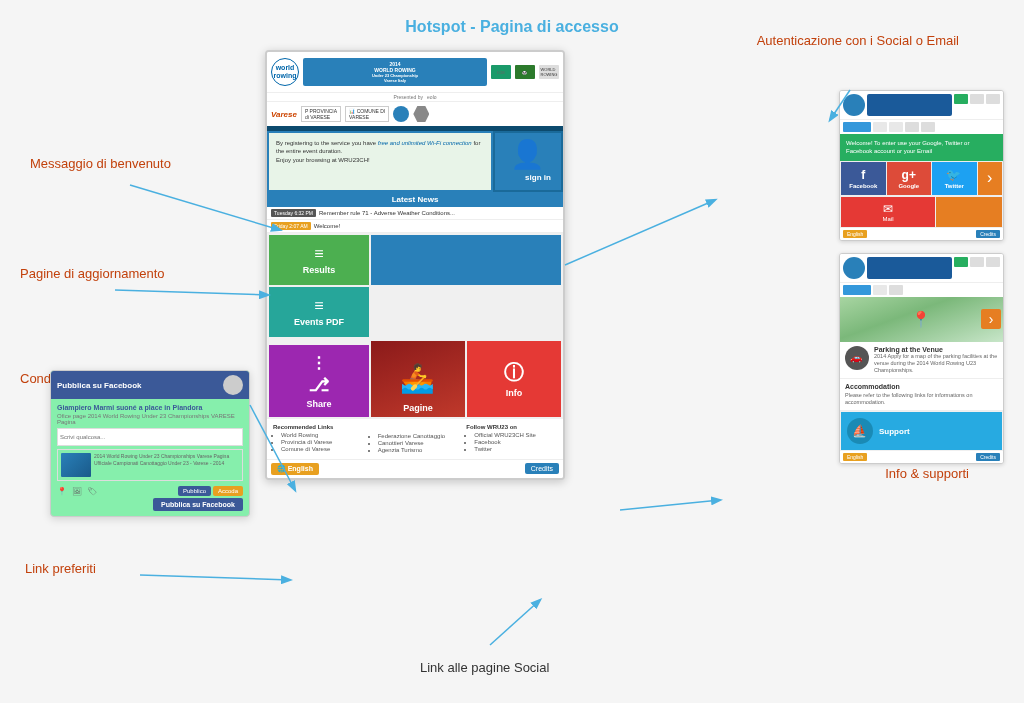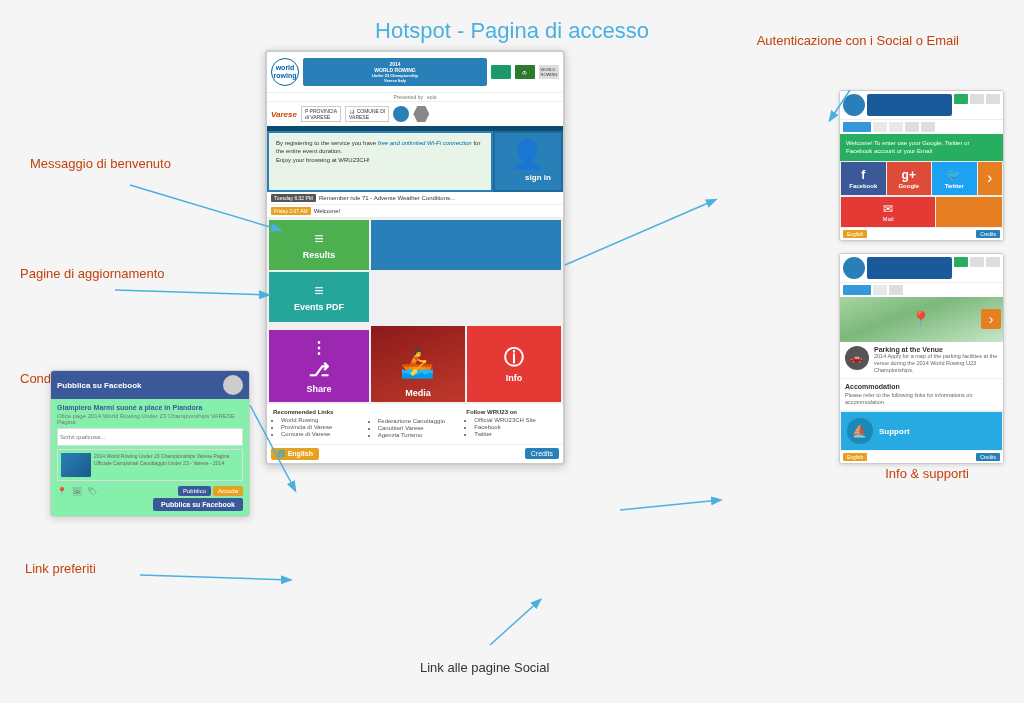--- a/index.html
+++ b/index.html
@@ -12,22 +12,22 @@
       position: relative;
     }
 
     
     .main-title {
       position: absolute;
       top: 18px;
       left: 50%;
       transform: translateX(-50%);
       color: #4ab0e0;
-      font-size: 22px;
-      font-weight: normal;
+      font-size: 16px;
+      font-weight: bold;
       white-space: nowrap;
     }
 
     
     .annotation {
       position: absolute;
       font-size: 13px;
       color: #c2410c;
       text-align: center;
       line-height: 1.4;
@@ -577,20 +577,21 @@
         By registering to the service you have <em>free and unlimited Wi-Fi connection</em> for the entire event duration.<br>
         Enjoy your browsing at WRU23CH!
       </p>
     </div>
     <div class="sign-in-box">
       <div class="sign-in-icon">👤</div>
       <div class="sign-in-label">sign in</div>
     </div>
   </div>
 
+  <div class="latest-news-header">Latest News</div>
   <div class="news-item">
     <span class="news-date-badge">Tuesday  6:32 PM</span>
     <span class="news-text">Remember rule 71 - Adverse Weather Conditions...</span>
   </div>
   <div class="news-item">
     <span class="news-date-badge friday">Friday  2:07 AM</span>
     <span class="news-text">Welcome!</span>
   </div>
 
   <div style="display:grid;grid-template-columns:100px 1fr;gap:2px;padding:2px 2px 0 2px;background:#f0f0f0;">
@@ -616,21 +617,21 @@
   <div style="display:grid;grid-template-columns:100px 1fr 1fr;gap:2px;padding:0 2px 2px 2px;background:#f0f0f0;">
     <div class="tile tile-share">
       <div class="tile-icon">⋮</div>
       <div style="font-size:18px;margin-bottom:3px;">⎇</div>
       <span>Share</span>
     </div>
     <div class="tile tile-media" style="position:relative;overflow:hidden;min-height:55px;">
       <div style="position:absolute;inset:0;background:linear-gradient(160deg,#8B1a1a,#c0392b);display:flex;align-items:center;justify-content:center;">
         <span style="font-size:28px;">🚣</span>
       </div>
-      <div class="tile-media-label">Media</div>
+      <div class="tile-media-label">Pagine</div>
     </div>
     <div class="tile tile-info">
       <div style="font-size:20px;font-weight:bold;margin-bottom:2px;">ⓘ</div>
       <span>Info</span>
     </div>
   </div>
 
   <div class="phone-bottom">
     <div class="bottom-col">
       <div class="col-title">Recommended Links</div>

